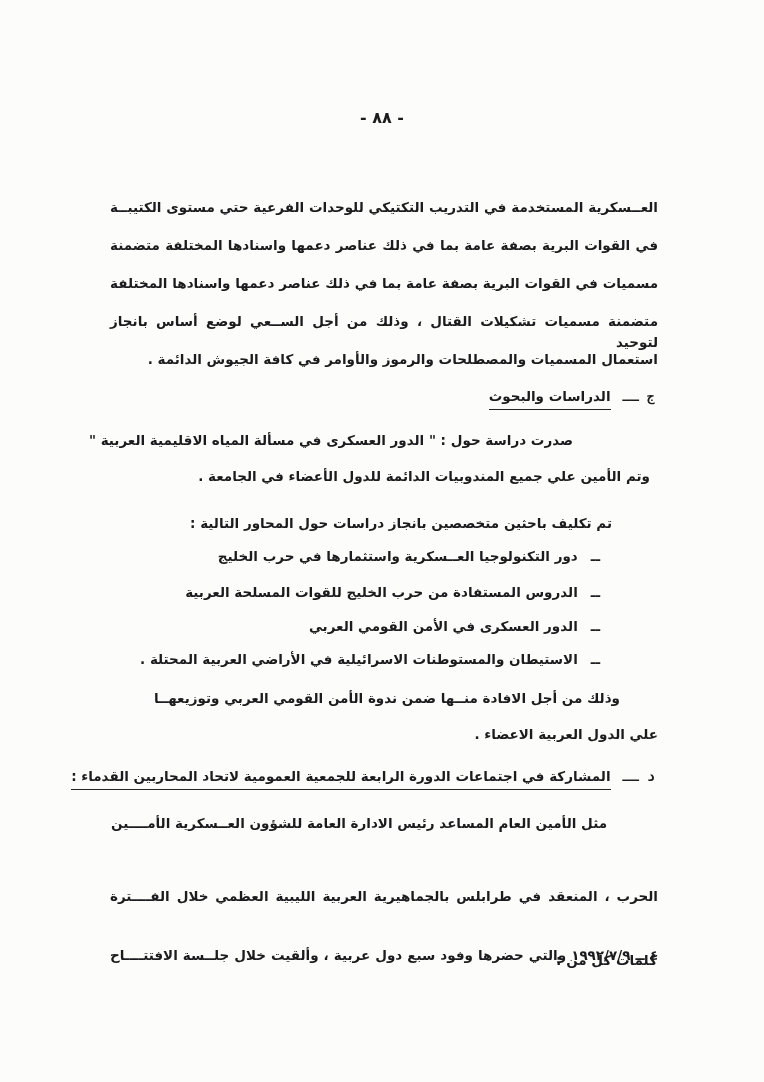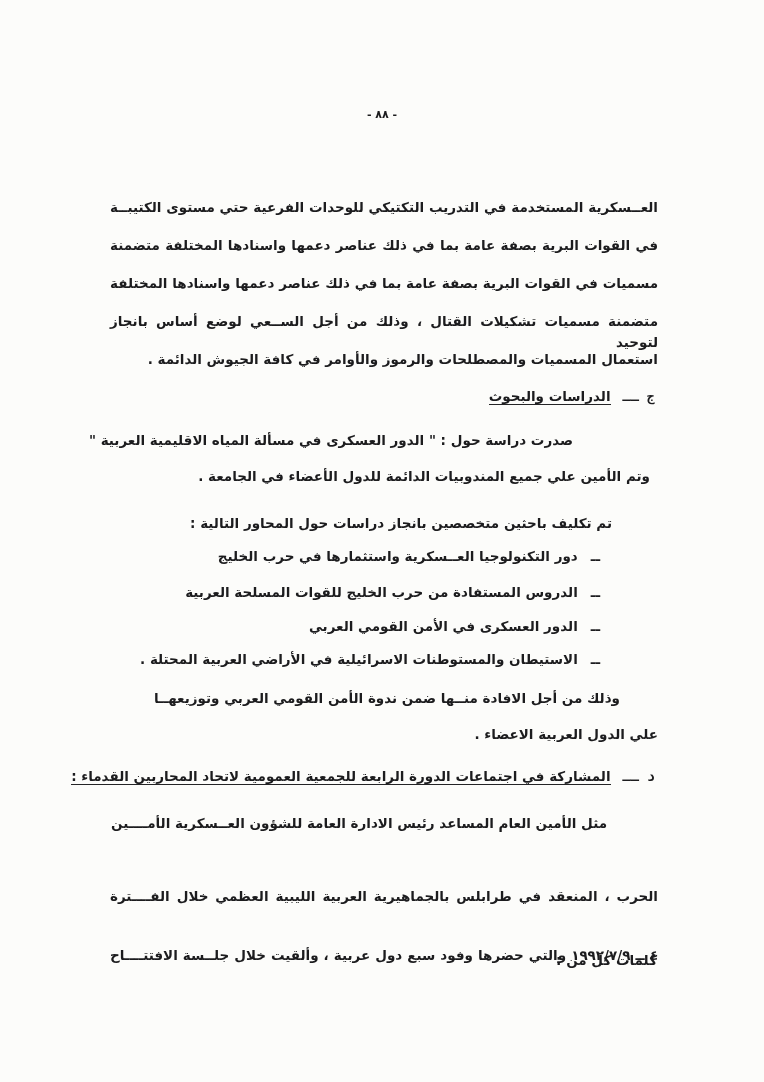--- a/index.html
+++ b/index.html
@@ -30,39 +30,40 @@
     left: 110px;
     white-space: normal;
     text-align: justify;
     text-align-last: justify;
     unicode-bidi: embed;
   }
   .pagenum {
     position: absolute;
     top: 108px; left: 0; right: 0;
     text-align: center;
-    font-size: 11px;
+    font-size: 16px;
     font-weight: bold;
     color: #1c1c1e;
     letter-spacing: 1px;
   }
   .heading-row {
     position: absolute;
     right: 109px;
     display: flex;
     flex-direction: row;
     align-items: baseline;
     gap: 12px;
     font-size: 13.5px;
     font-weight: bold;
     white-space: nowrap;
   }
   .heading-marker { letter-spacing: 1px; font-family: Liberation Mono, monospace; }
   .heading-title {
     border-bottom: 1.6px solid #242426;
+    padding-bottom: 5px;
   }
   .bullet-row {
     position: absolute;
     right: 164px;
     display: flex;
     flex-direction: row;
     align-items: baseline;
     gap: 13px;
     font-size: 13.5px;
     font-weight: bold;

